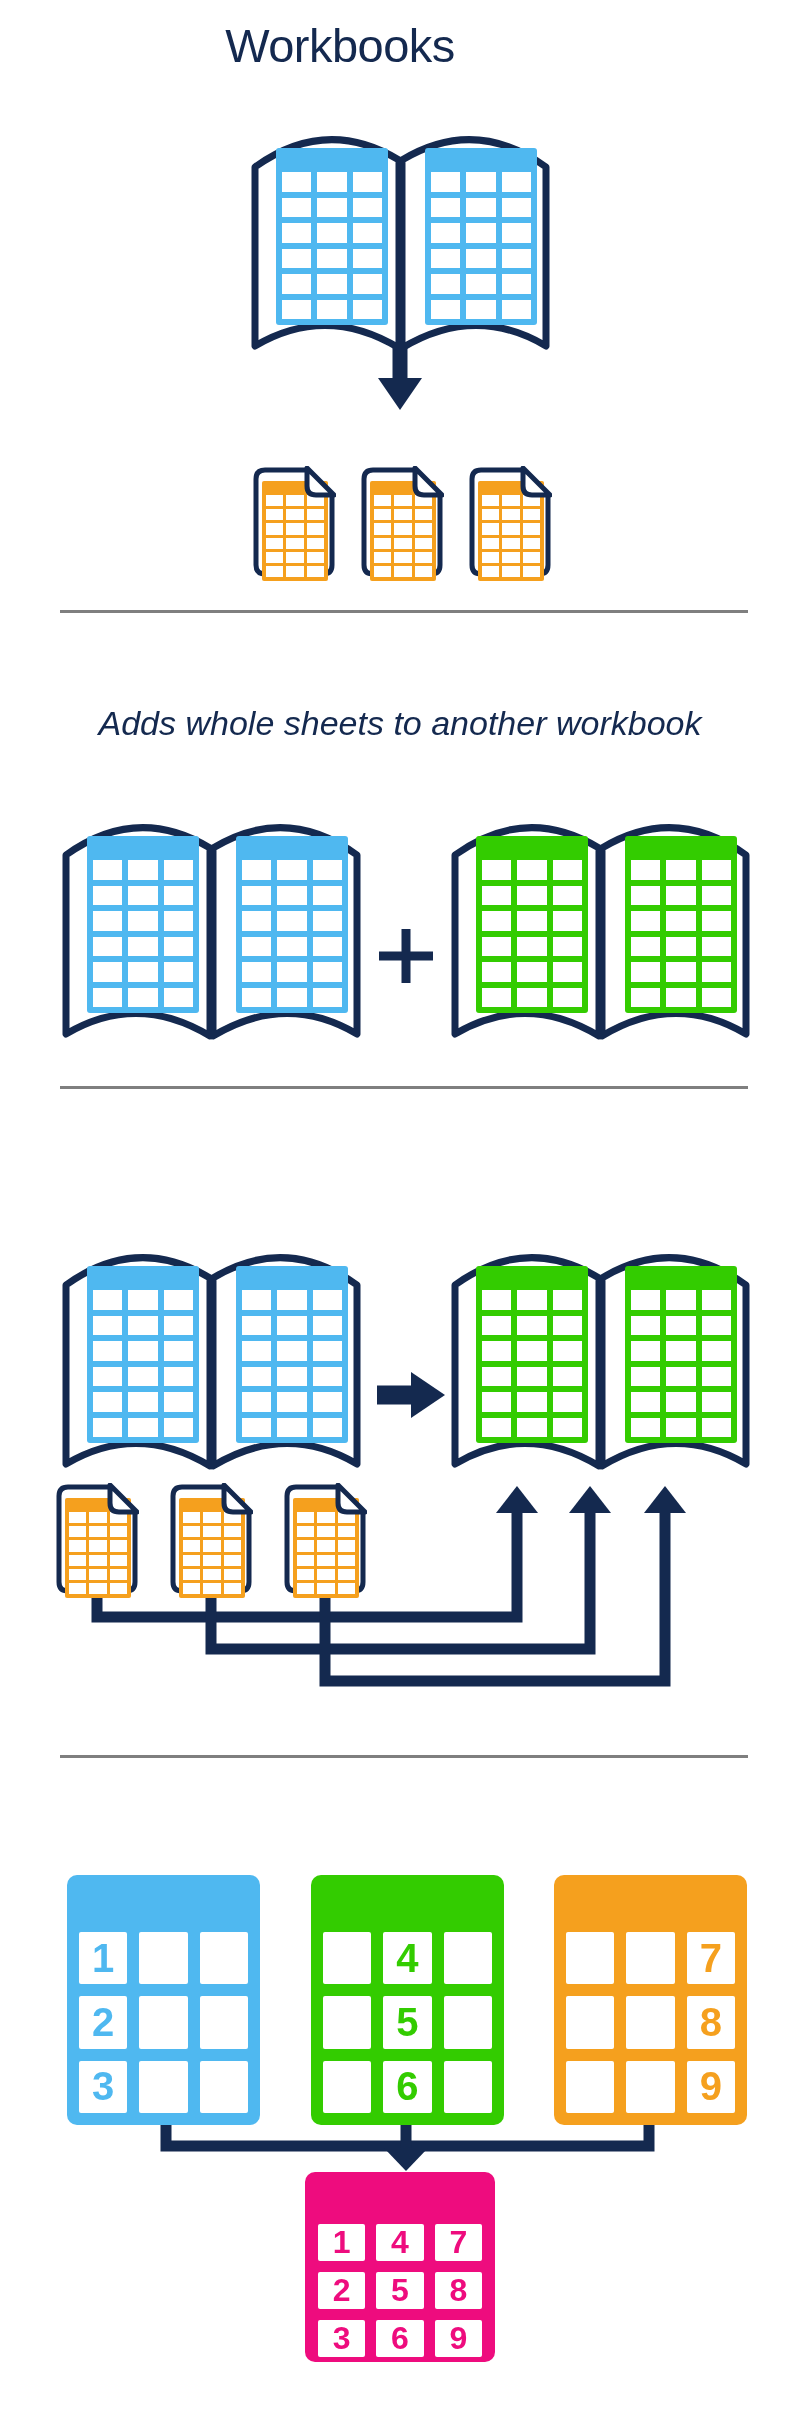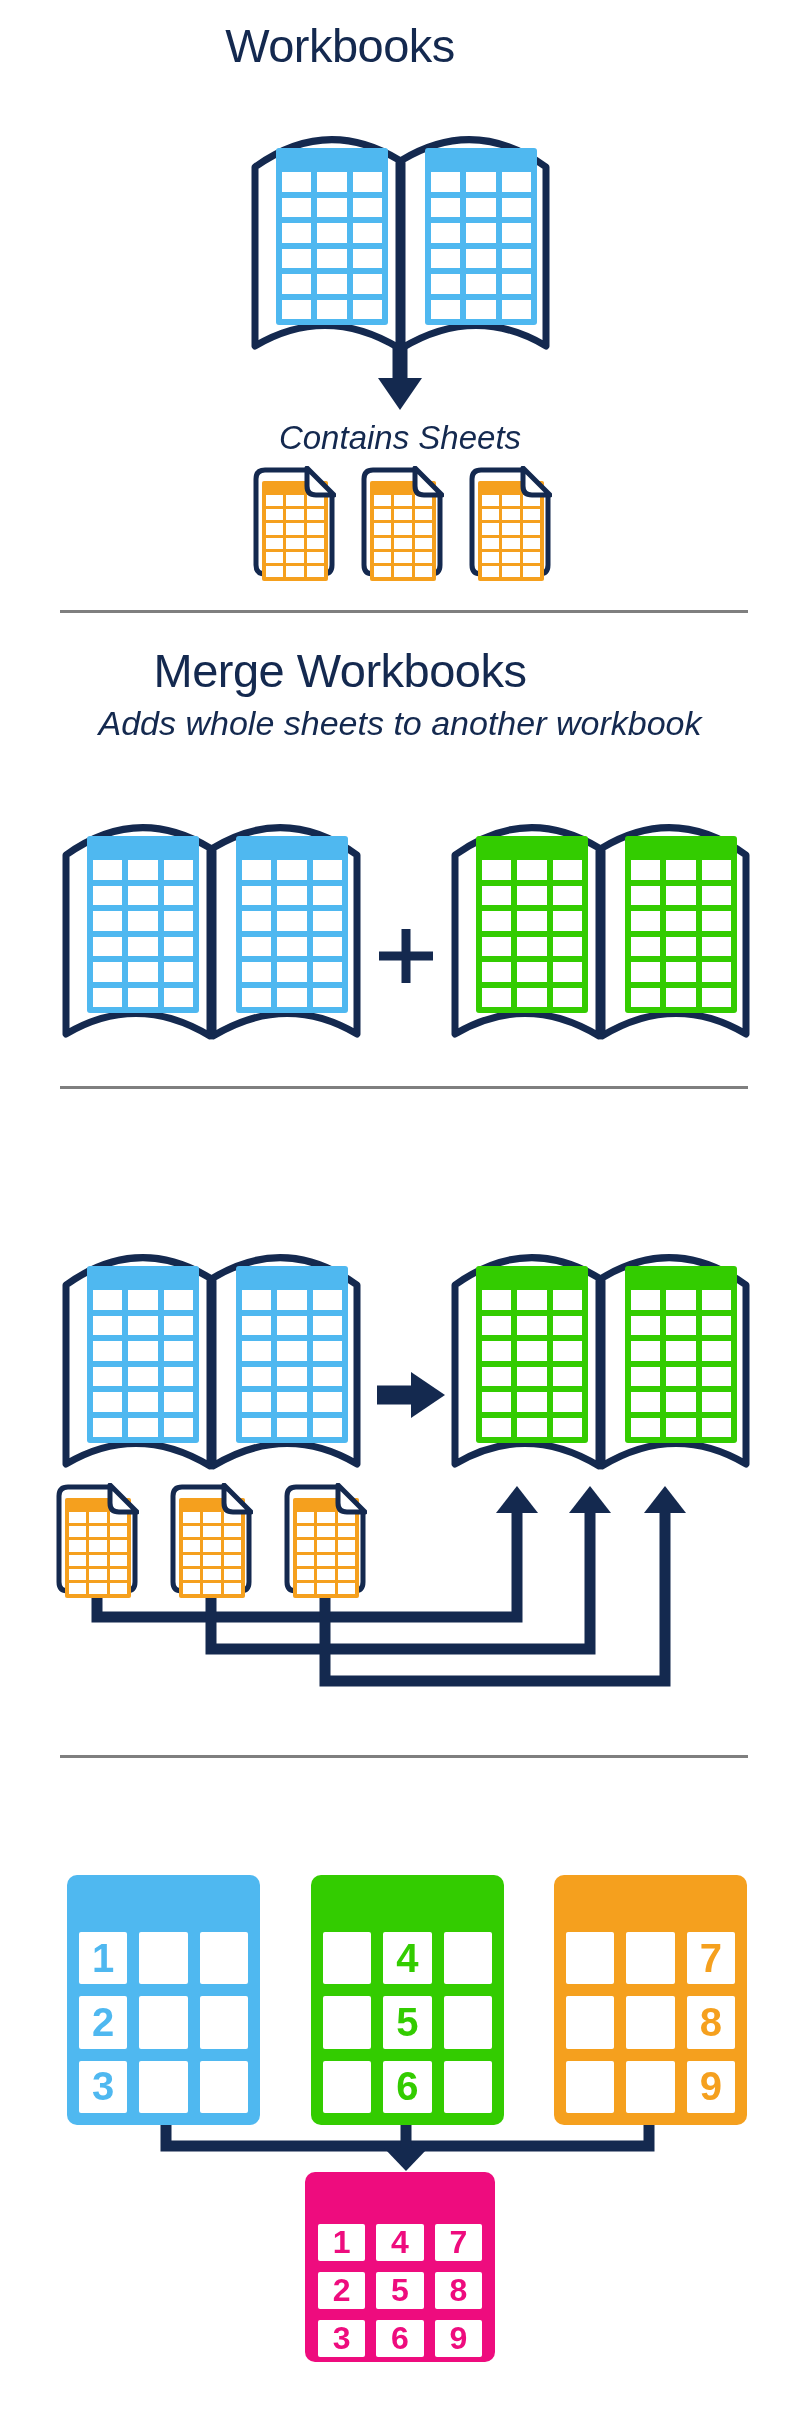--- a/index.html
+++ b/index.html
@@ -120,21 +120,20 @@
         <div class="cell"></div>
         <div class="cell"></div>
         <div class="cell"></div>
         <div class="cell"></div>
         <div class="cell"></div>
         <div class="cell"></div>
         <div class="cell"></div>
       </div>
   </div>
 
-  <div class="caption" style="top:419px">Contains Sheets</div>
 
   <div class="doc" style="left:252px;top:466px">
     <svg width="84" height="112" viewBox="0 0 84 112">
         <path d="M13 4 H55 L80 29 V99 Q80 108 71 108 H13 Q4 108 4 99 V13 Q4 4 13 4 Z" fill="#fff" stroke="#14294F" stroke-width="5" stroke-linejoin="round"></path>
       </svg>
     <div class="grid doc-grid g-orange">
         <div class="cell"></div>
         <div class="cell"></div>
         <div class="cell"></div>
         <div class="cell"></div>
@@ -209,21 +208,20 @@
         <div class="cell"></div>
         <div class="cell"></div>
       </div>
     <svg width="84" height="112" viewBox="0 0 84 112">
         <path d="M55 2 V20 Q55 29 64 29 H82 Z" fill="#fff" stroke="#14294F" stroke-width="5" stroke-linejoin="round"></path>
       </svg>
   </div>
 
   <div class="divider" style="top:610px"></div>
 
-  <div class="title" style="top:645px">Merge Workbooks</div>
   <div class="caption" style="top:704px;font-size:34px">Adds whole sheets to another workbook</div>
 
   <div class="book" style="left:59px;top:791px">
     <svg width="305" height="250" viewBox="0 0 305 250">
       <path d="M7 243 L7 64 Q78 13 151 57 L151 245 Q78 201 7 243 Z" fill="#fff" stroke="#14294F" stroke-width="7" stroke-linejoin="round"></path>
       <path d="M298 243 L298 64 Q227 13 154 57 L154 245 Q227 201 298 243 Z" fill="#fff" stroke="#14294F" stroke-width="7" stroke-linejoin="round"></path>
       <path d="M152.5 55 V247" stroke="#14294F" stroke-width="9"></path>
     </svg>
     <div class="grid page-grid g-blue" style="left:28px;top:45px">
         <div class="cell"></div>

